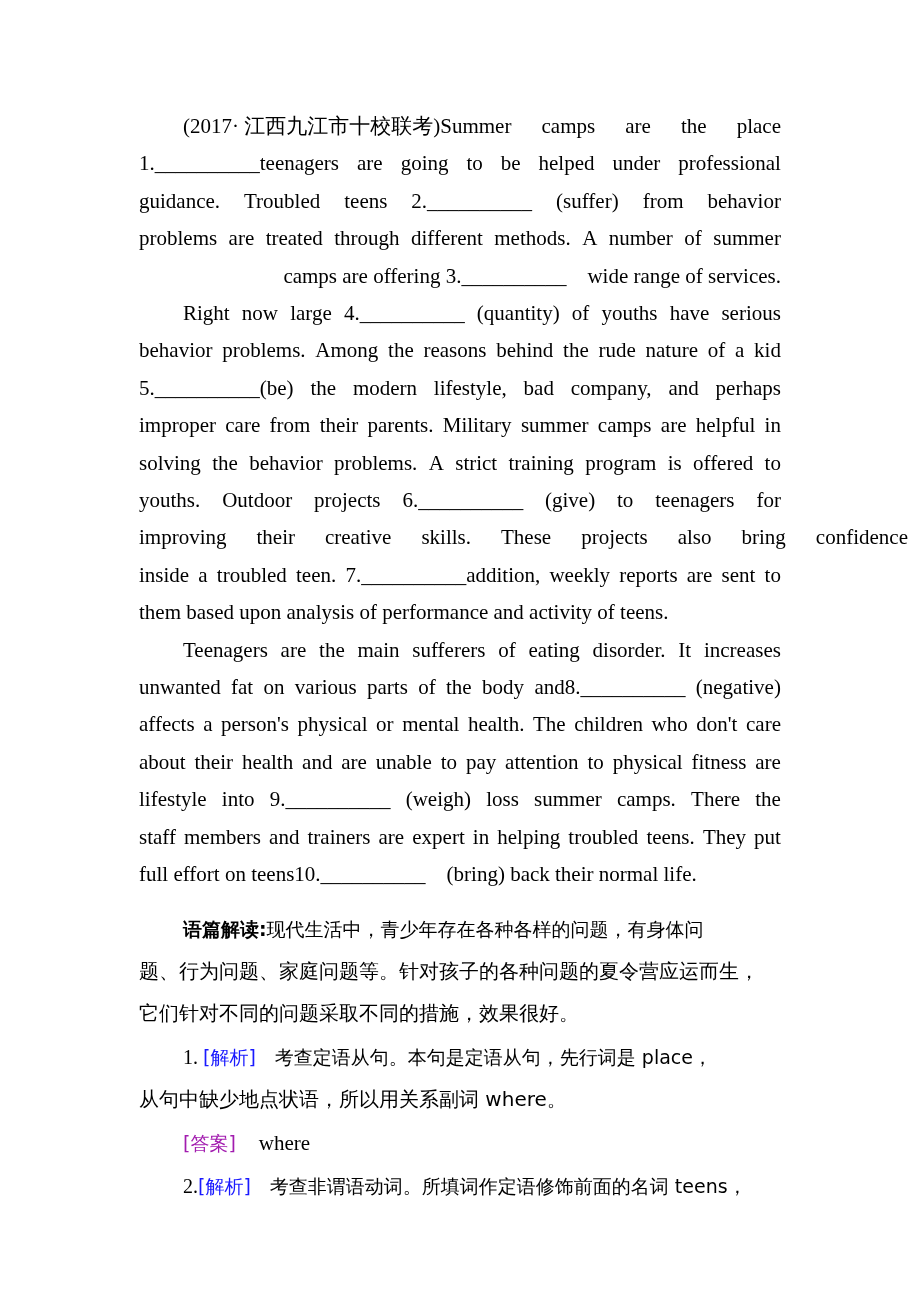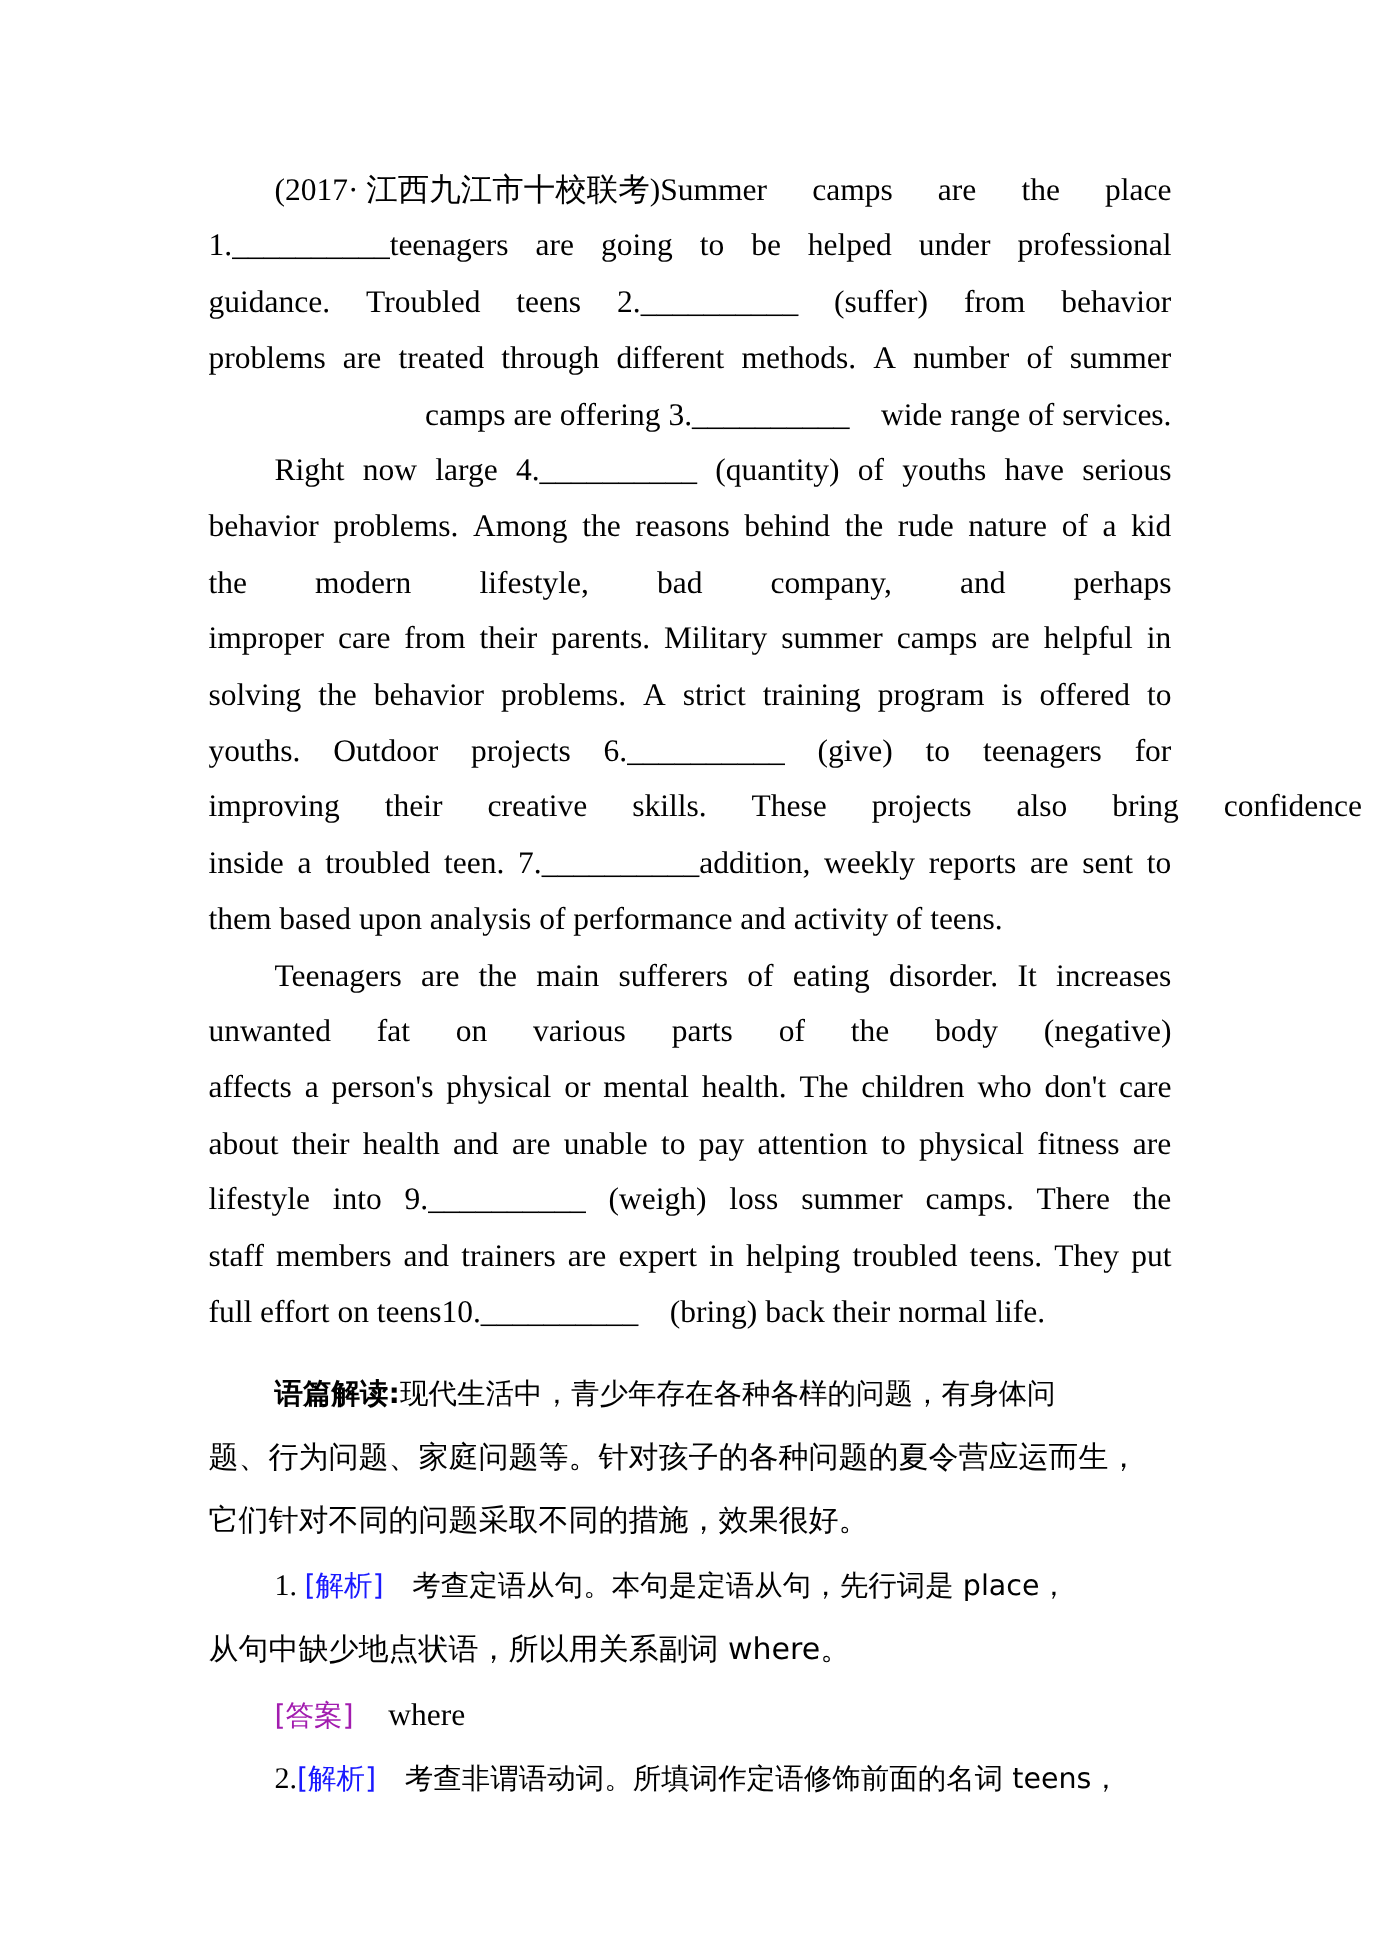--- a/index.html
+++ b/index.html
@@ -83,20 +83,21 @@
         <span style="white-space: pre;">reasons</span>
         <span style="white-space: pre;">behind</span>
         <span style="white-space: pre;">the</span>
         <span style="white-space: pre;">rude</span>
         <span style="white-space: pre;">nature</span>
         <span style="white-space: pre;">of</span>
         <span style="white-space: pre;">a</span>
         <span style="white-space: pre;">kid</span>
       </div>
       <div class="line justify" style="top: 261.8px; padding-left: 0px; width: 642px;">
+        <span style="white-space: pre;">5.__________(be)</span>
         <span style="white-space: pre;">the</span>
         <span style="white-space: pre;">modern</span>
         <span style="white-space: pre;">lifestyle,</span>
         <span style="white-space: pre;">bad</span>
         <span style="white-space: pre;">company,</span>
         <span style="white-space: pre;">and</span>
         <span style="white-space: pre;">perhaps</span>
       </div>
       <div class="line justify" style="top: 299.2px; padding-left: 0px; width: 642px;">
         <span style="white-space: pre;">improper</span>
@@ -172,20 +173,21 @@
       </div>
       <div class="line justify" style="top: 561px; padding-left: 0px; width: 642px;">
         <span style="white-space: pre;">unwanted</span>
         <span style="white-space: pre;">fat</span>
         <span style="white-space: pre;">on</span>
         <span style="white-space: pre;">various</span>
         <span style="white-space: pre;">parts</span>
         <span style="white-space: pre;">of</span>
         <span style="white-space: pre;">the</span>
         <span style="white-space: pre;">body</span>
+        <span style="white-space: pre;">and8.__________</span>
         <span style="white-space: pre;">(negative)</span>
       </div>
       <div class="line justify" style="top: 598.4px; padding-left: 0px; width: 642px;">
         <span style="white-space: pre;">affects</span>
         <span style="white-space: pre;">a</span>
         <span style="white-space: pre;">person's</span>
         <span style="white-space: pre;">physical</span>
         <span style="white-space: pre;">or</span>
         <span style="white-space: pre;">mental</span>
         <span style="white-space: pre;">health.</span>

